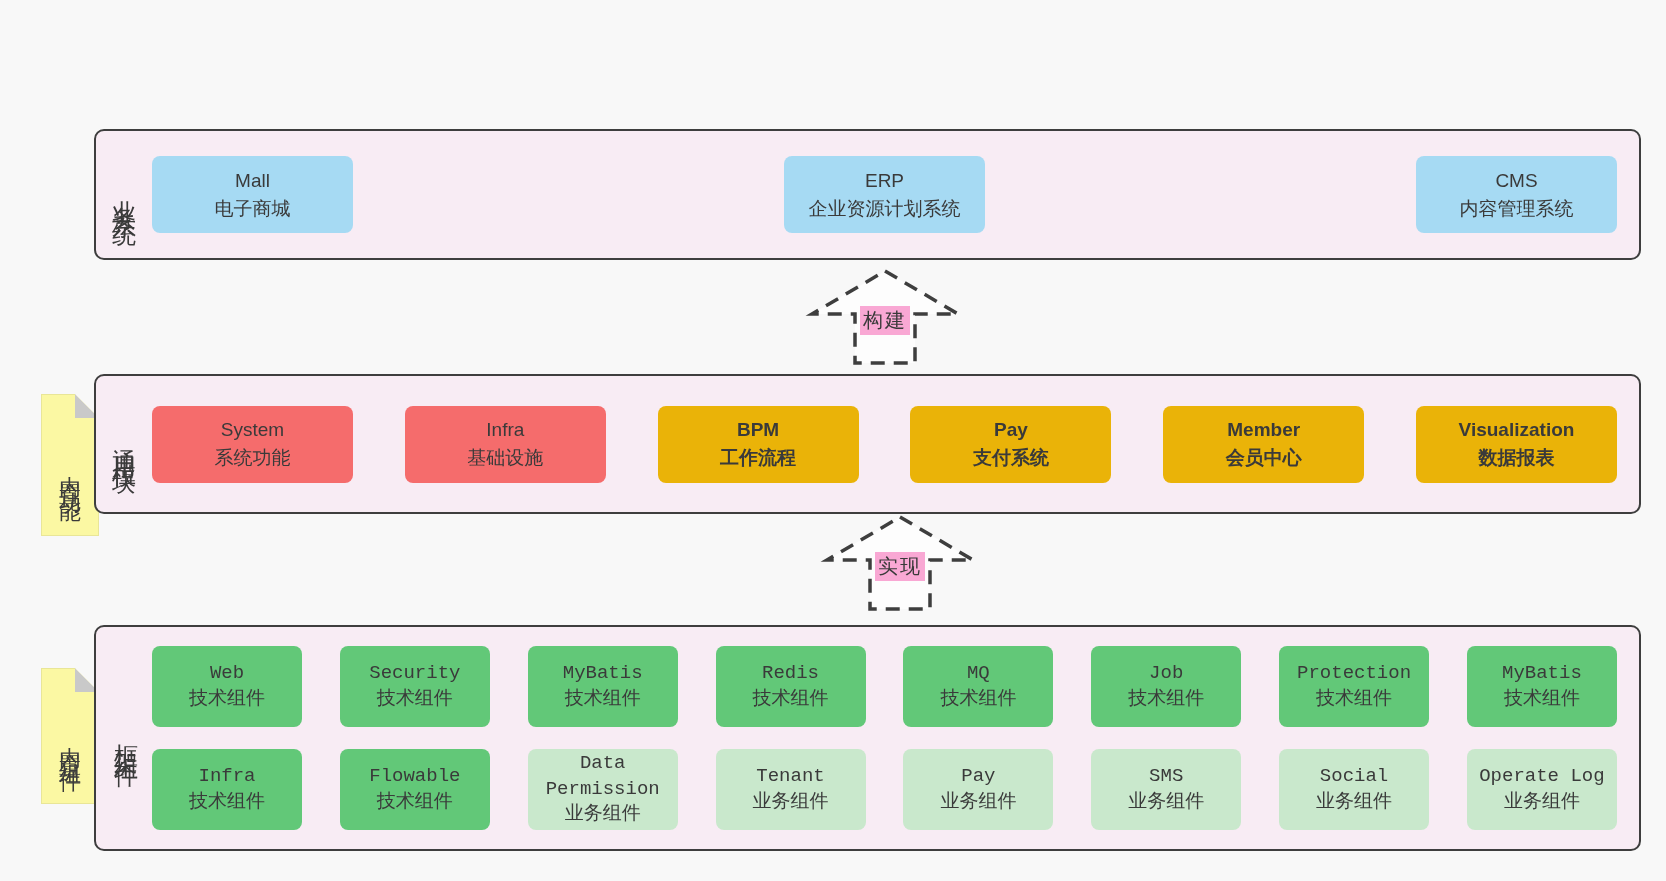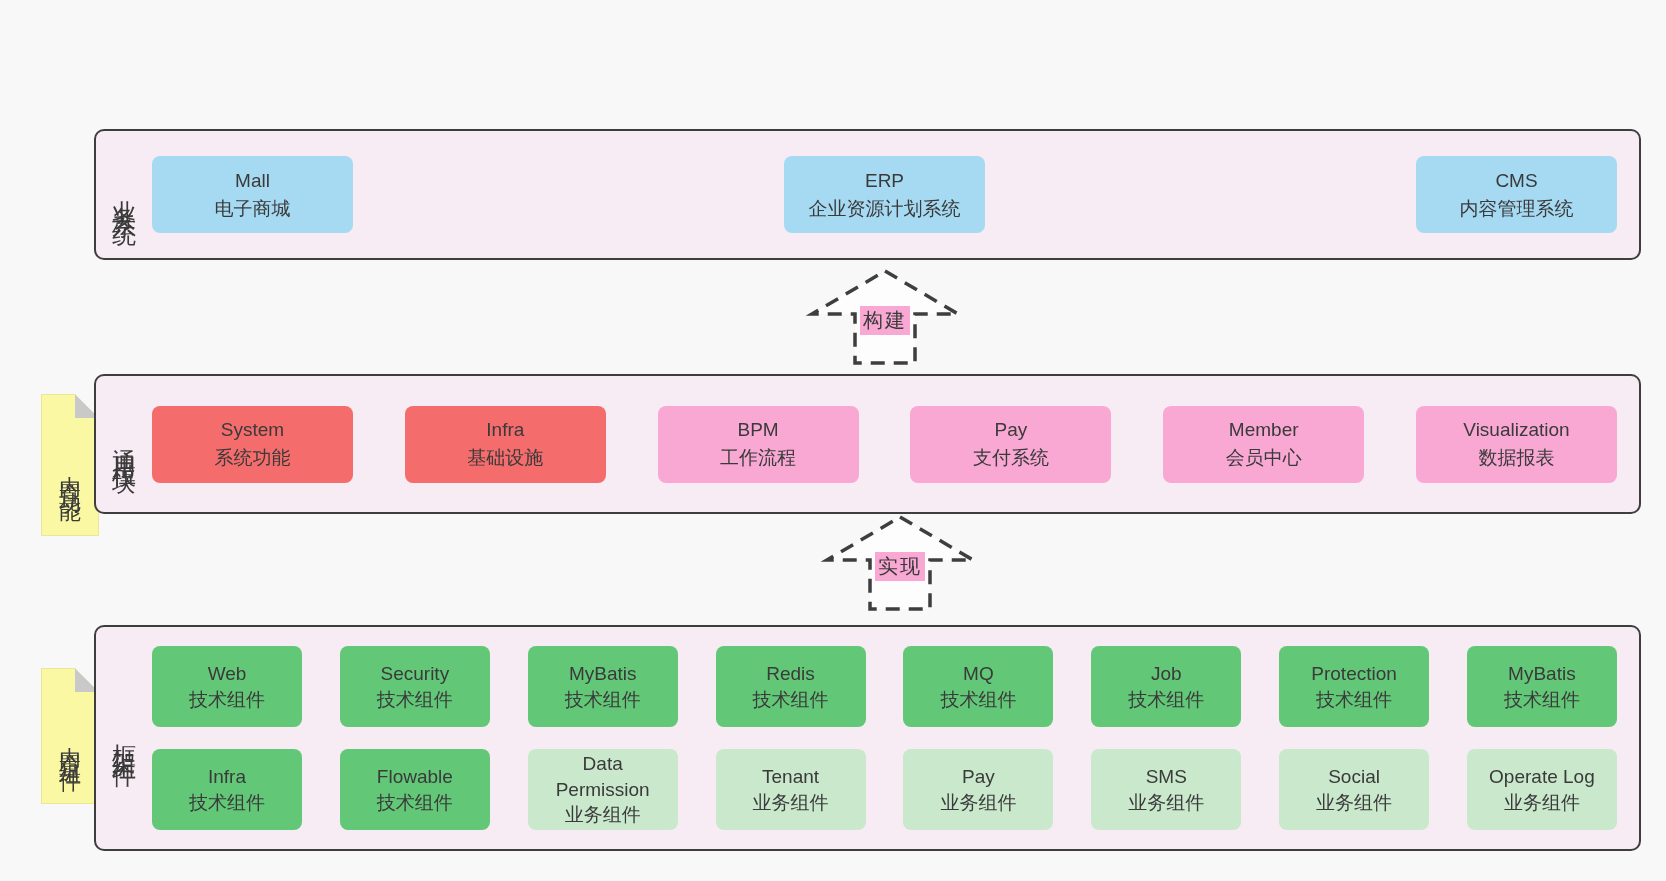--- a/index.html
+++ b/index.html
@@ -18,21 +18,21 @@
     left: 94px; width: 1547px;
     background: #f8ecf4;
     border: 2px solid #3e3e3e;
     border-radius: 10px;
     display: flex;
     align-items: center;
     z-index: 2;
   }
   .panel-business  { top: 129px; height: 131px; }
   .panel-common    { top: 374px; height: 140px; }
-  .panel-framework { top: 625px; height: 226px; }
+  .panel-framework { top: 625px; height: 226px; font-family: Liberation Mono, monospace; }
 
   .vlabel {
     flex: 0 0 56px;
     display: flex; justify-content: center; align-items: center;
     writing-mode: vertical-rl;
     text-orientation: upright;
     font-size: 24px;
     letter-spacing: 7px;
     color: #3a3a3a;
     white-space: nowrap;
@@ -52,21 +52,21 @@
     text-align: center;
     font-size: 19px;
     line-height: 1.45;
   }
   .box-lg { flex: 0 0 201px; height: 77px; }
   .box-sm { flex: 0 0 150px; height: 81px; line-height: 1.35; padding: 2px 6px; }
   .box span { display: block; }
 
   .blue       { background: #a6daf3; }
   .red        { background: #f56c6c; }
-  .pink       { background: #f9a8d4; }
+  .pink       { background: #eab308; font-weight: bold; }
   .green      { background: #62c878; }
   .lightgreen { background: #c9e8cc; }
 
   .rows {
     flex: 1;
     display: flex; flex-direction: column;
     gap: 22px;
     padding-right: 22px;
   }
   .row8 { display: flex; justify-content: space-between; align-items: center; }

